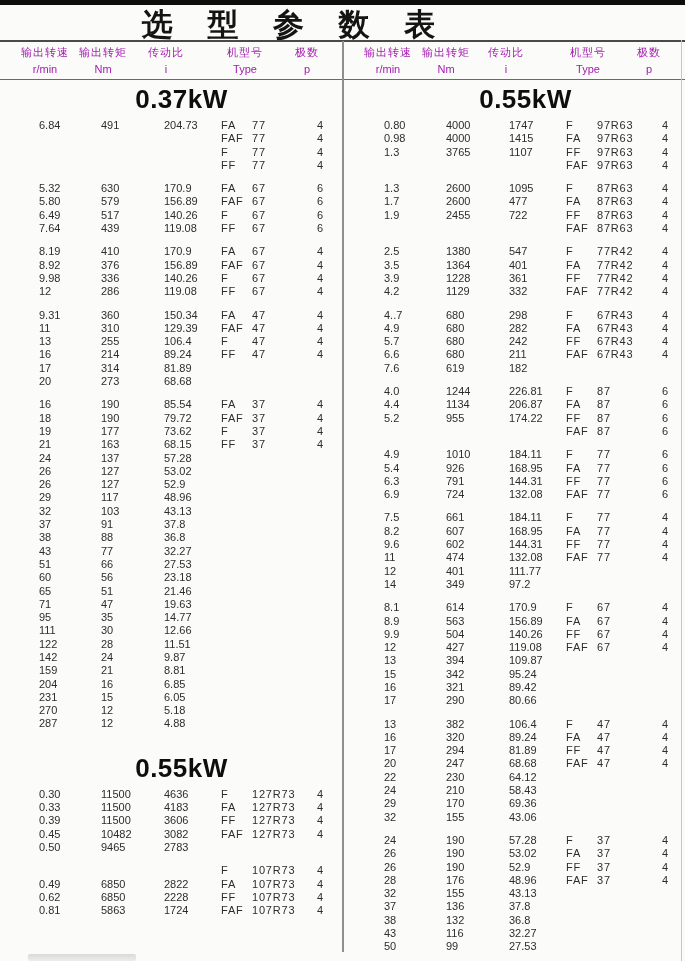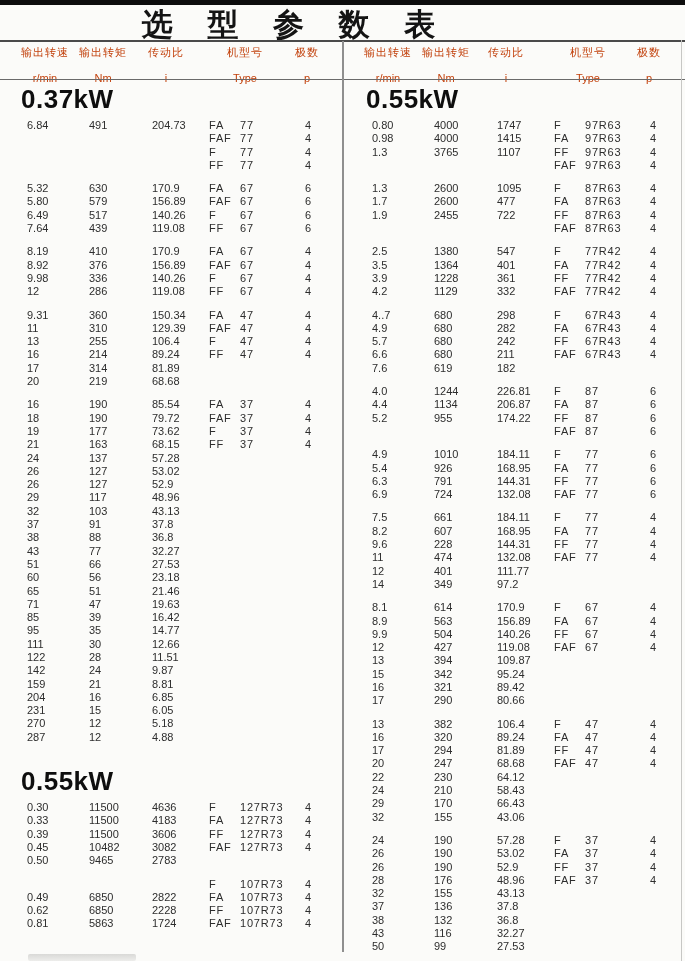--- a/index.html
+++ b/index.html
@@ -11,34 +11,34 @@
   .top-bar{position:absolute;left:0;top:0;width:685px;height:5px;background:#0d0d0d;}
   .title{
     position:absolute;left:0;top:4px;width:577px;margin:0;text-align:center;
     font-size:31px;font-weight:bold;color:#141414;letter-spacing:13px;text-indent:13px;
   }
   .rule-title{position:absolute;left:0;top:40px;width:685px;height:2px;background:#4a4a4a;}
   .rule-header{position:absolute;left:0;top:79px;width:685px;height:1px;background:#6a6a6a;}
   .v-divider{position:absolute;left:342px;top:41px;width:2px;height:911px;background:#8f8f8f;}
   .right-edge{position:absolute;left:681px;top:40px;width:1px;height:921px;background:#c7c7c5;}
 
-  .h-cell{position:absolute;top:45px;transform:translateX(-50%);text-align:center;color:#c2410c;}
+  .h-cell{position:absolute;top:45px;transform:translateX(-50%);text-align:center;color:#a21caf;}
   .h-label{font-size:11px;letter-spacing:1px;white-space:nowrap;}
-  .h-unit{font-size:11px;margin-top:12px;}
+  .h-unit{font-size:11px;margin-top:3px;}
 
   .half{position:absolute;top:80px;}
   .half.left{left:0;width:342px;}
   .half.right{left:345px;width:340px;}
 
   .power-heading{
     font-size:26px;font-weight:bold;color:#0e0e0e;letter-spacing:0.5px;
-    margin:4px 0 5px 21px;line-height:30px;
+    margin:4px 0 5px 21px;line-height:30px;text-align:center;
   }
   .section + .section .power-heading{margin-top:22px;}
-  .group{margin-bottom:10px;}
+  .group{margin-bottom:10px;padding-left:12px;}
   .row{
     display:grid;grid-template-columns:62px 63px 57px 31px 57px 27px;
     margin-left:27px;font-size:11px;line-height:13.3px;color:#2d2d2d;white-space:pre;
   }
   .row .c3,.row .c4{letter-spacing:0.8px;}
   .row .c5{padding-left:8px;}
 
   .clipped-artifact{
     position:absolute;left:28px;top:954px;width:108px;height:7px;
     background:linear-gradient(#bdbdbb,#e2e2e0);opacity:.55;border-radius:2px;
@@ -118,40 +118,39 @@
           <div class="row"><span class="c c0">8.92</span><span class="c c1">376</span><span class="c c2">156.89</span><span class="c c3">FAF</span><span class="c c4">67</span><span class="c c5">4</span></div>
           <div class="row"><span class="c c0">9.98</span><span class="c c1">336</span><span class="c c2">140.26</span><span class="c c3">F</span><span class="c c4">67</span><span class="c c5">4</span></div>
           <div class="row"><span class="c c0">12</span><span class="c c1">286</span><span class="c c2">119.08</span><span class="c c3">FF</span><span class="c c4">67</span><span class="c c5">4</span></div>
         </div>
         <div class="group">
           <div class="row"><span class="c c0">9.31</span><span class="c c1">360</span><span class="c c2">150.34</span><span class="c c3">FA</span><span class="c c4">47</span><span class="c c5">4</span></div>
           <div class="row"><span class="c c0">11</span><span class="c c1">310</span><span class="c c2">129.39</span><span class="c c3">FAF</span><span class="c c4">47</span><span class="c c5">4</span></div>
           <div class="row"><span class="c c0">13</span><span class="c c1">255</span><span class="c c2">106.4</span><span class="c c3">F</span><span class="c c4">47</span><span class="c c5">4</span></div>
           <div class="row"><span class="c c0">16</span><span class="c c1">214</span><span class="c c2">89.24</span><span class="c c3">FF</span><span class="c c4">47</span><span class="c c5">4</span></div>
           <div class="row"><span class="c c0">17</span><span class="c c1">314</span><span class="c c2">81.89</span><span class="c c3"></span><span class="c c4"></span><span class="c c5"></span></div>
-          <div class="row"><span class="c c0">20</span><span class="c c1">219</span><span class="c c2">68.68</span><span class="c c3"></span><span class="c c4"></span><span class="c c5"></span></div>
+          <div class="row"><span class="c c0">20</span><span class="c c1">273</span><span class="c c2">68.68</span><span class="c c3"></span><span class="c c4"></span><span class="c c5"></span></div>
         </div>
         <div class="group">
           <div class="row"><span class="c c0">16</span><span class="c c1">190</span><span class="c c2">85.54</span><span class="c c3">FA</span><span class="c c4">37</span><span class="c c5">4</span></div>
           <div class="row"><span class="c c0">18</span><span class="c c1">190</span><span class="c c2">79.72</span><span class="c c3">FAF</span><span class="c c4">37</span><span class="c c5">4</span></div>
           <div class="row"><span class="c c0">19</span><span class="c c1">177</span><span class="c c2">73.62</span><span class="c c3">F</span><span class="c c4">37</span><span class="c c5">4</span></div>
           <div class="row"><span class="c c0">21</span><span class="c c1">163</span><span class="c c2">68.15</span><span class="c c3">FF</span><span class="c c4">37</span><span class="c c5">4</span></div>
           <div class="row"><span class="c c0">24</span><span class="c c1">137</span><span class="c c2">57.28</span><span class="c c3"></span><span class="c c4"></span><span class="c c5"></span></div>
           <div class="row"><span class="c c0">26</span><span class="c c1">127</span><span class="c c2">53.02</span><span class="c c3"></span><span class="c c4"></span><span class="c c5"></span></div>
           <div class="row"><span class="c c0">26</span><span class="c c1">127</span><span class="c c2">52.9</span><span class="c c3"></span><span class="c c4"></span><span class="c c5"></span></div>
           <div class="row"><span class="c c0">29</span><span class="c c1">117</span><span class="c c2">48.96</span><span class="c c3"></span><span class="c c4"></span><span class="c c5"></span></div>
           <div class="row"><span class="c c0">32</span><span class="c c1">103</span><span class="c c2">43.13</span><span class="c c3"></span><span class="c c4"></span><span class="c c5"></span></div>
           <div class="row"><span class="c c0">37</span><span class="c c1">91</span><span class="c c2">37.8</span><span class="c c3"></span><span class="c c4"></span><span class="c c5"></span></div>
           <div class="row"><span class="c c0">38</span><span class="c c1">88</span><span class="c c2">36.8</span><span class="c c3"></span><span class="c c4"></span><span class="c c5"></span></div>
           <div class="row"><span class="c c0">43</span><span class="c c1">77</span><span class="c c2">32.27</span><span class="c c3"></span><span class="c c4"></span><span class="c c5"></span></div>
           <div class="row"><span class="c c0">51</span><span class="c c1">66</span><span class="c c2">27.53</span><span class="c c3"></span><span class="c c4"></span><span class="c c5"></span></div>
           <div class="row"><span class="c c0">60</span><span class="c c1">56</span><span class="c c2">23.18</span><span class="c c3"></span><span class="c c4"></span><span class="c c5"></span></div>
           <div class="row"><span class="c c0">65</span><span class="c c1">51</span><span class="c c2">21.46</span><span class="c c3"></span><span class="c c4"></span><span class="c c5"></span></div>
           <div class="row"><span class="c c0">71</span><span class="c c1">47</span><span class="c c2">19.63</span><span class="c c3"></span><span class="c c4"></span><span class="c c5"></span></div>
-          <div class="row"><span class="c c0">85</span><span class="c c1">39</span><span class="c c2">16.42</span><span class="c c3"></span><span class="c c4"></span><span class="c c5"></span></div>
           <div class="row"><span class="c c0">95</span><span class="c c1">35</span><span class="c c2">14.77</span><span class="c c3"></span><span class="c c4"></span><span class="c c5"></span></div>
           <div class="row"><span class="c c0">111</span><span class="c c1">30</span><span class="c c2">12.66</span><span class="c c3"></span><span class="c c4"></span><span class="c c5"></span></div>
           <div class="row"><span class="c c0">122</span><span class="c c1">28</span><span class="c c2">11.51</span><span class="c c3"></span><span class="c c4"></span><span class="c c5"></span></div>
           <div class="row"><span class="c c0">142</span><span class="c c1">24</span><span class="c c2">9.87</span><span class="c c3"></span><span class="c c4"></span><span class="c c5"></span></div>
           <div class="row"><span class="c c0">159</span><span class="c c1">21</span><span class="c c2">8.81</span><span class="c c3"></span><span class="c c4"></span><span class="c c5"></span></div>
           <div class="row"><span class="c c0">204</span><span class="c c1">16</span><span class="c c2">6.85</span><span class="c c3"></span><span class="c c4"></span><span class="c c5"></span></div>
           <div class="row"><span class="c c0">231</span><span class="c c1">15</span><span class="c c2">6.05</span><span class="c c3"></span><span class="c c4"></span><span class="c c5"></span></div>
           <div class="row"><span class="c c0">270</span><span class="c c1">12</span><span class="c c2">5.18</span><span class="c c3"></span><span class="c c4"></span><span class="c c5"></span></div>
           <div class="row"><span class="c c0">287</span><span class="c c1">12</span><span class="c c2">4.88</span><span class="c c3"></span><span class="c c4"></span><span class="c c5"></span></div>
         </div>
@@ -209,21 +208,21 @@
         </div>
         <div class="group">
           <div class="row"><span class="c c0">4.9</span><span class="c c1">1010</span><span class="c c2">184.11</span><span class="c c3">F</span><span class="c c4">77</span><span class="c c5">6</span></div>
           <div class="row"><span class="c c0">5.4</span><span class="c c1">926</span><span class="c c2">168.95</span><span class="c c3">FA</span><span class="c c4">77</span><span class="c c5">6</span></div>
           <div class="row"><span class="c c0">6.3</span><span class="c c1">791</span><span class="c c2">144.31</span><span class="c c3">FF</span><span class="c c4">77</span><span class="c c5">6</span></div>
           <div class="row"><span class="c c0">6.9</span><span class="c c1">724</span><span class="c c2">132.08</span><span class="c c3">FAF</span><span class="c c4">77</span><span class="c c5">6</span></div>
         </div>
         <div class="group">
           <div class="row"><span class="c c0">7.5</span><span class="c c1">661</span><span class="c c2">184.11</span><span class="c c3">F</span><span class="c c4">77</span><span class="c c5">4</span></div>
           <div class="row"><span class="c c0">8.2</span><span class="c c1">607</span><span class="c c2">168.95</span><span class="c c3">FA</span><span class="c c4">77</span><span class="c c5">4</span></div>
-          <div class="row"><span class="c c0">9.6</span><span class="c c1">228</span><span class="c c2">144.31</span><span class="c c3">FF</span><span class="c c4">77</span><span class="c c5">4</span></div>
+          <div class="row"><span class="c c0">9.6</span><span class="c c1">602</span><span class="c c2">144.31</span><span class="c c3">FF</span><span class="c c4">77</span><span class="c c5">4</span></div>
           <div class="row"><span class="c c0">11</span><span class="c c1">474</span><span class="c c2">132.08</span><span class="c c3">FAF</span><span class="c c4">77</span><span class="c c5">4</span></div>
           <div class="row"><span class="c c0">12</span><span class="c c1">401</span><span class="c c2">111.77</span><span class="c c3"></span><span class="c c4"></span><span class="c c5"></span></div>
           <div class="row"><span class="c c0">14</span><span class="c c1">349</span><span class="c c2">97.2</span><span class="c c3"></span><span class="c c4"></span><span class="c c5"></span></div>
         </div>
         <div class="group">
           <div class="row"><span class="c c0">8.1</span><span class="c c1">614</span><span class="c c2">170.9</span><span class="c c3">F</span><span class="c c4">67</span><span class="c c5">4</span></div>
           <div class="row"><span class="c c0">8.9</span><span class="c c1">563</span><span class="c c2">156.89</span><span class="c c3">FA</span><span class="c c4">67</span><span class="c c5">4</span></div>
           <div class="row"><span class="c c0">9.9</span><span class="c c1">504</span><span class="c c2">140.26</span><span class="c c3">FF</span><span class="c c4">67</span><span class="c c5">4</span></div>
           <div class="row"><span class="c c0">12</span><span class="c c1">427</span><span class="c c2">119.08</span><span class="c c3">FAF</span><span class="c c4">67</span><span class="c c5">4</span></div>
           <div class="row"><span class="c c0">13</span><span class="c c1">394</span><span class="c c2">109.87</span><span class="c c3"></span><span class="c c4"></span><span class="c c5"></span></div>
@@ -231,21 +230,21 @@
           <div class="row"><span class="c c0">16</span><span class="c c1">321</span><span class="c c2">89.42</span><span class="c c3"></span><span class="c c4"></span><span class="c c5"></span></div>
           <div class="row"><span class="c c0">17</span><span class="c c1">290</span><span class="c c2">80.66</span><span class="c c3"></span><span class="c c4"></span><span class="c c5"></span></div>
         </div>
         <div class="group">
           <div class="row"><span class="c c0">13</span><span class="c c1">382</span><span class="c c2">106.4</span><span class="c c3">F</span><span class="c c4">47</span><span class="c c5">4</span></div>
           <div class="row"><span class="c c0">16</span><span class="c c1">320</span><span class="c c2">89.24</span><span class="c c3">FA</span><span class="c c4">47</span><span class="c c5">4</span></div>
           <div class="row"><span class="c c0">17</span><span class="c c1">294</span><span class="c c2">81.89</span><span class="c c3">FF</span><span class="c c4">47</span><span class="c c5">4</span></div>
           <div class="row"><span class="c c0">20</span><span class="c c1">247</span><span class="c c2">68.68</span><span class="c c3">FAF</span><span class="c c4">47</span><span class="c c5">4</span></div>
           <div class="row"><span class="c c0">22</span><span class="c c1">230</span><span class="c c2">64.12</span><span class="c c3"></span><span class="c c4"></span><span class="c c5"></span></div>
           <div class="row"><span class="c c0">24</span><span class="c c1">210</span><span class="c c2">58.43</span><span class="c c3"></span><span class="c c4"></span><span class="c c5"></span></div>
-          <div class="row"><span class="c c0">29</span><span class="c c1">170</span><span class="c c2">66.43</span><span class="c c3"></span><span class="c c4"></span><span class="c c5"></span></div>
+          <div class="row"><span class="c c0">29</span><span class="c c1">170</span><span class="c c2">69.36</span><span class="c c3"></span><span class="c c4"></span><span class="c c5"></span></div>
           <div class="row"><span class="c c0">32</span><span class="c c1">155</span><span class="c c2">43.06</span><span class="c c3"></span><span class="c c4"></span><span class="c c5"></span></div>
         </div>
         <div class="group">
           <div class="row"><span class="c c0">24</span><span class="c c1">190</span><span class="c c2">57.28</span><span class="c c3">F</span><span class="c c4">37</span><span class="c c5">4</span></div>
           <div class="row"><span class="c c0">26</span><span class="c c1">190</span><span class="c c2">53.02</span><span class="c c3">FA</span><span class="c c4">37</span><span class="c c5">4</span></div>
           <div class="row"><span class="c c0">26</span><span class="c c1">190</span><span class="c c2">52.9</span><span class="c c3">FF</span><span class="c c4">37</span><span class="c c5">4</span></div>
           <div class="row"><span class="c c0">28</span><span class="c c1">176</span><span class="c c2">48.96</span><span class="c c3">FAF</span><span class="c c4">37</span><span class="c c5">4</span></div>
           <div class="row"><span class="c c0">32</span><span class="c c1">155</span><span class="c c2">43.13</span><span class="c c3"></span><span class="c c4"></span><span class="c c5"></span></div>
           <div class="row"><span class="c c0">37</span><span class="c c1">136</span><span class="c c2">37.8</span><span class="c c3"></span><span class="c c4"></span><span class="c c5"></span></div>
           <div class="row"><span class="c c0">38</span><span class="c c1">132</span><span class="c c2">36.8</span><span class="c c3"></span><span class="c c4"></span><span class="c c5"></span></div>

